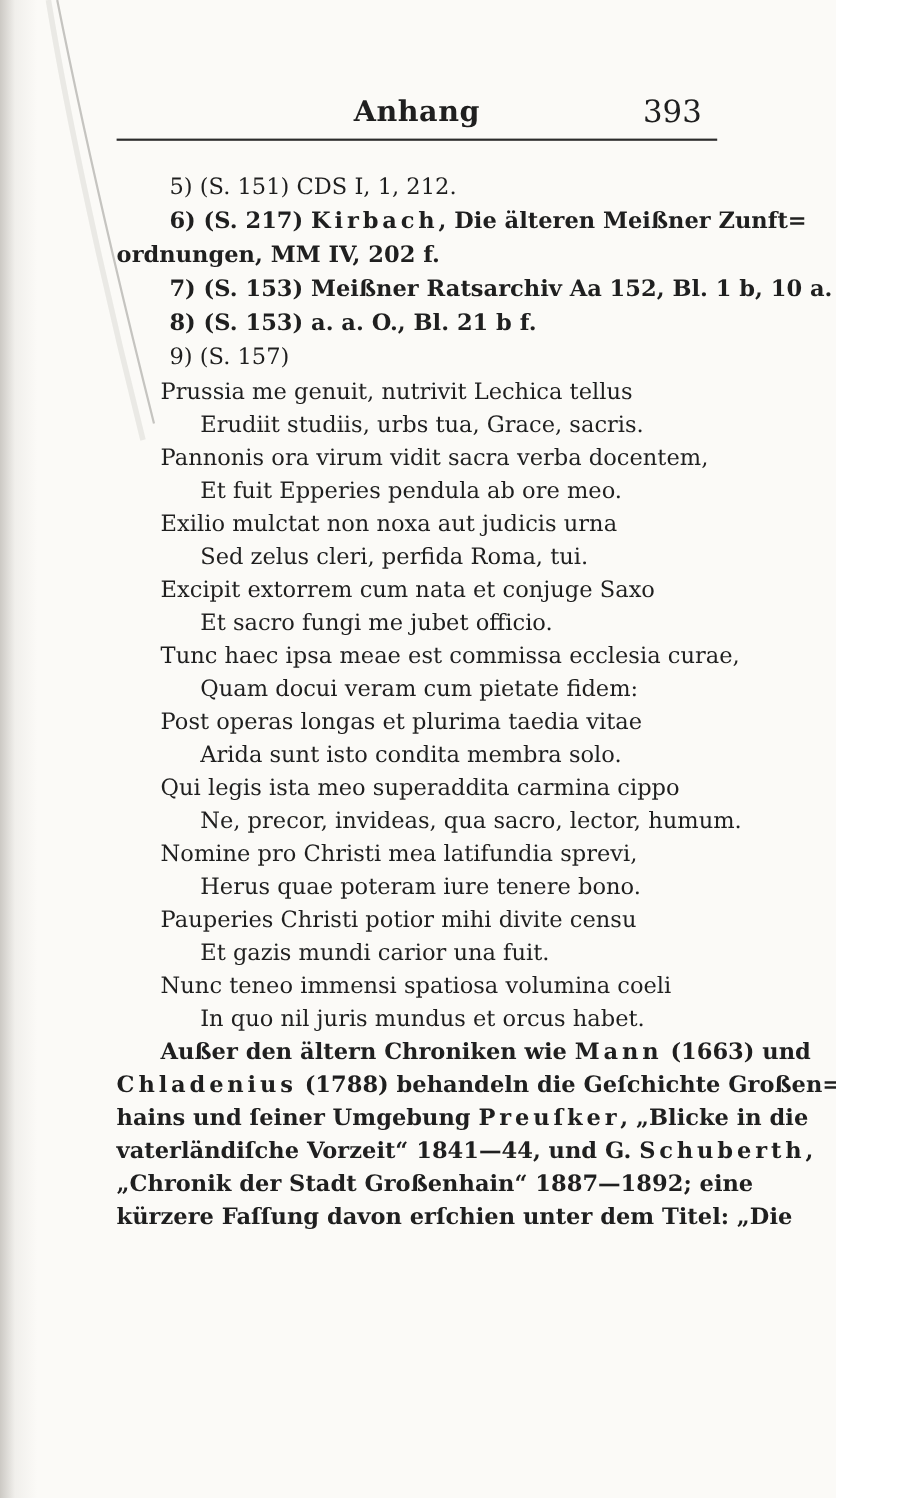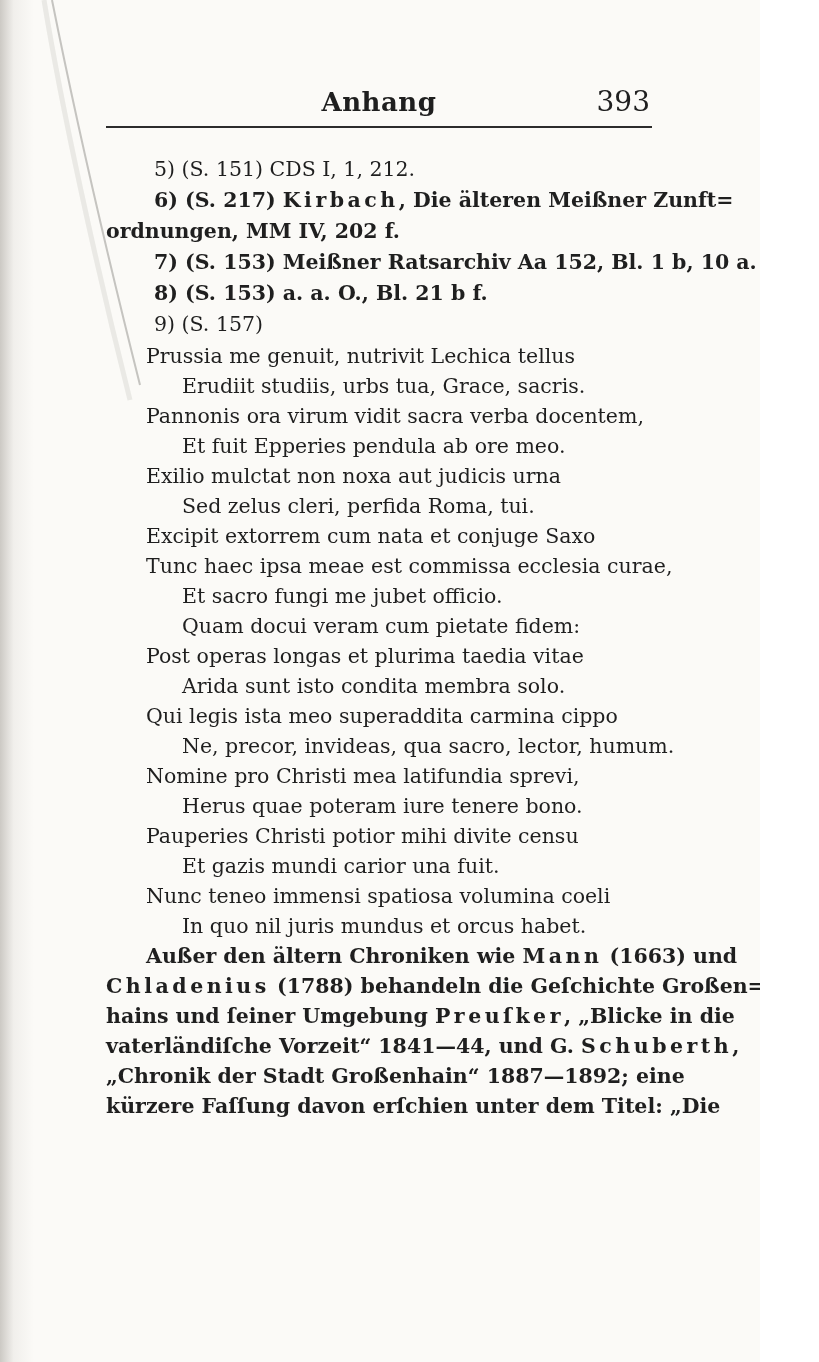--- a/index.html
+++ b/index.html
@@ -20,21 +20,21 @@
   }
   .crease { position: absolute; left: 0; top: 0; pointer-events: none; }
   .content {
     position: absolute; left: 106px; top: 86px; width: 546px;
   }
   .header { position: relative; text-align: center; height: 36px; }
   .title {
     font-weight: bold; font-size: 26px; line-height: 32px; letter-spacing: 0.5px;
   }
   .pagenum {
-    position: absolute; right: 2px; top: 0;
+    position: absolute; right: 14px; top: 0;
     font-size: 28px; line-height: 32px; font-weight: normal;
   }
   .rule { height: 2px; background: #2c2c2c; margin-top: 4px; }
   
   .nline, .vline, .pline {
     white-space: nowrap; font-size: 20.5px; line-height: 31px;
   }
   .f { font-weight: bold; }
   .a { font-weight: normal; }
   .j { text-align: justify; text-align-last: justify; }
@@ -84,22 +84,22 @@
     </div>
 
     <div class="poem">
       <div class="vline a hex">Prussia me genuit, nutrivit Lechica tellus</div>
       <div class="vline a pent">Erudiit studiis, urbs tua, Grace, sacris.</div>
       <div class="vline a hex">Pannonis ora virum vidit sacra verba docentem,</div>
       <div class="vline a pent">Et fuit Epperies pendula ab ore meo.</div>
       <div class="vline a hex">Exilio mulctat non noxa aut judicis urna</div>
       <div class="vline a pent">Sed zelus cleri, perfida Roma, tui.</div>
       <div class="vline a hex">Excipit extorrem cum nata et conjuge Saxo</div>
+      <div class="vline a pent">Et sacro fungi me jubet officio.</div>
       <div class="vline a hex">Tunc haec ipsa meae est commissa ecclesia curae,</div>
-      <div class="vline a pent">Et sacro fungi me jubet officio.</div>
       <div class="vline a pent">Quam docui veram cum pietate fidem:</div>
       <div class="vline a hex">Post operas longas et plurima taedia vitae</div>
       <div class="vline a pent">Arida sunt isto condita membra solo.</div>
       <div class="vline a hex">Qui legis ista meo superaddita carmina cippo</div>
       <div class="vline a pent">Ne, precor, invideas, qua sacro, lector, humum.</div>
       <div class="vline a hex">Nomine pro Christi mea latifundia sprevi,</div>
       <div class="vline a pent">Herus quae poteram iure tenere bono.</div>
       <div class="vline a hex">Pauperies Christi potior mihi divite censu</div>
       <div class="vline a pent">Et gazis mundi carior una fuit.</div>
       <div class="vline a hex">Nunc teneo immensi spatiosa volumina coeli</div>

